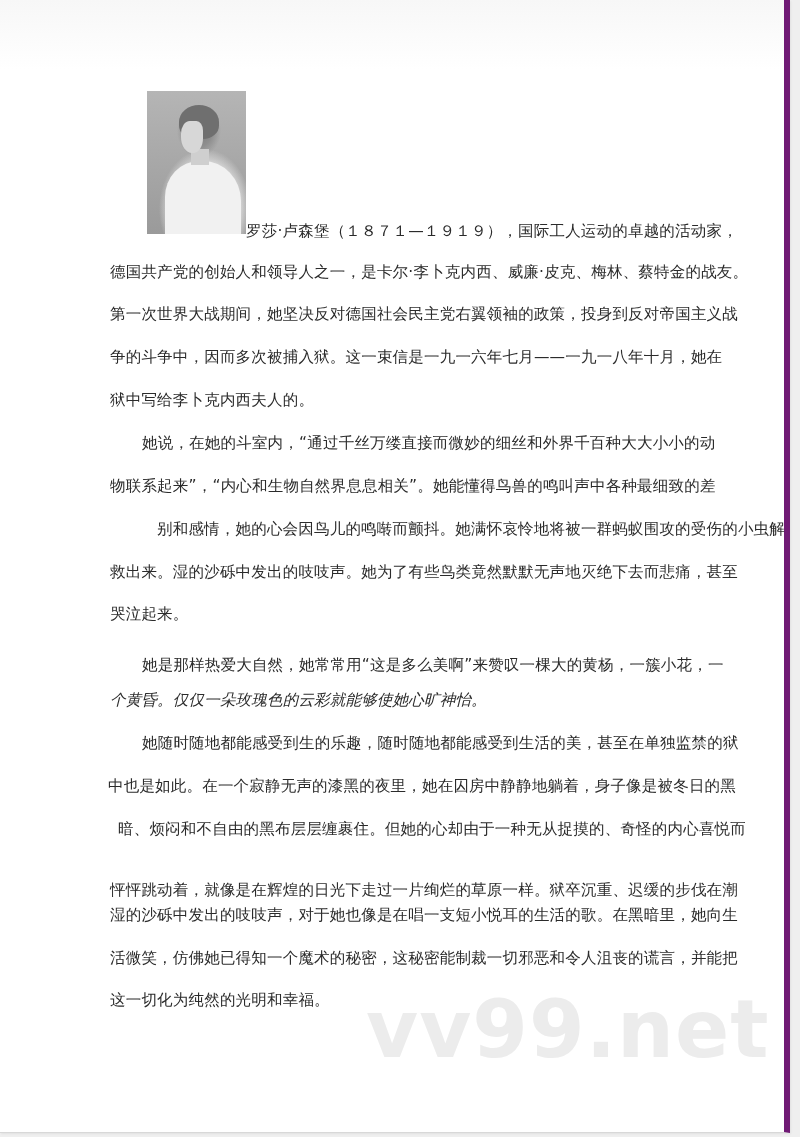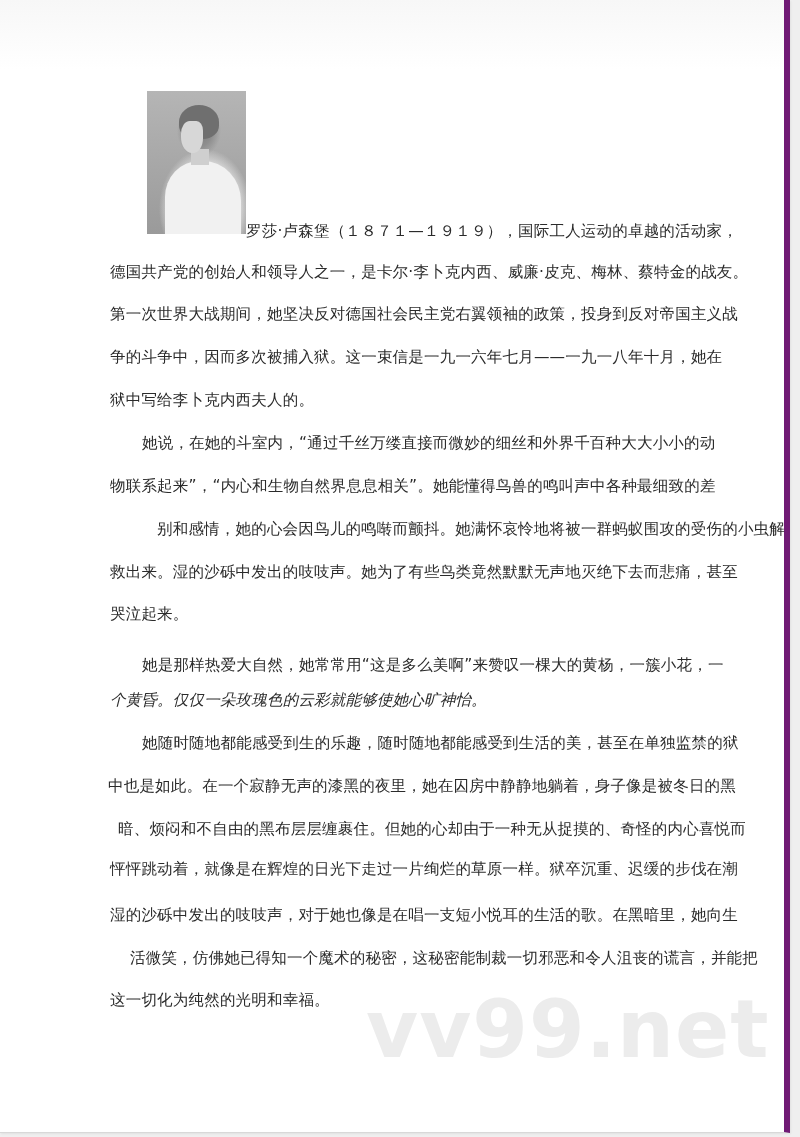--- a/index.html
+++ b/index.html
@@ -122,20 +122,20 @@
       <div class="line text indent" style="position: absolute; top: 422px; left: 110px;">她说，在她的斗室内，“通过千丝万缕直接而微妙的细丝和外界千百种大大小小的动</div>
       <div class="line text" style="position: absolute; top: 465px; left: 110px;">物联系起来”，“内心和生物自然界息息相关”。她能懂得鸟兽的鸣叫声中各种最细致的差</div>
       <div class="line text" style="position: absolute; top: 508px; left: 110px; margin-left: 47px;">别和感情，她的心会因鸟儿的鸣啭而颤抖。她满怀哀怜地将被一群蚂蚁围攻的受伤的小虫解</div>
       <div class="line text" style="position: absolute; top: 551px; left: 110px;">救出来。湿的沙砾中发出的吱吱声。她为了有些鸟类竟然默默无声地灭绝下去而悲痛，甚至</div>
       <div class="line text" style="position: absolute; top: 593px; left: 110px;">哭泣起来。</div>
       <div class="line text indent" style="position: absolute; top: 644px; left: 110px;">她是那样热爱大自然，她常常用“这是多么美啊”来赞叹一棵大的黄杨，一簇小花，一</div>
       <div class="line text" style="position: absolute; top: 679px; left: 110px; font-style: italic;">个黄昏。仅仅一朵玫瑰色的云彩就能够使她心旷神怡。</div>
       <div class="line text indent" style="position: absolute; top: 722px; left: 110px;">她随时随地都能感受到生的乐趣，随时随地都能感受到生活的美，甚至在单独监禁的狱</div>
       <div class="line text" style="position: absolute; top: 765px; left: 108px;">中也是如此。在一个寂静无声的漆黑的夜里，她在囚房中静静地躺着，身子像是被冬日的黑</div>
       <div class="line text" style="position: absolute; top: 808px; left: 118px;">暗、烦闷和不自由的黑布层层缠裹住。但她的心却由于一种无从捉摸的、奇怪的内心喜悦而</div>
-      <div class="line text" style="position: absolute; top: 848px; left: 110px;">怦怦跳动着，就像是在辉煌的日光下走过一片绚烂的草原一样。狱卒沉重、迟缓的步伐在潮</div>
+      <div class="line text" style="position: absolute; top: 869px; left: 110px;">怦怦跳动着，就像是在辉煌的日光下走过一片绚烂的草原一样。狱卒沉重、迟缓的步伐在潮</div>
       <div class="line text" style="position: absolute; top: 894px; left: 110px;">湿的沙砾中发出的吱吱声，对于她也像是在唱一支短小悦耳的生活的歌。在黑暗里，她向生</div>
-      <div class="line text" style="position: absolute; top: 937px; left: 110px; margin-left: 20px;">活微笑，仿佛她已得知一个魔术的秘密，这秘密能制裁一切邪恶和令人沮丧的谎言，并能把</div>
+      <div class="line text" style="position: absolute; top: 937px; left: 110px;">活微笑，仿佛她已得知一个魔术的秘密，这秘密能制裁一切邪恶和令人沮丧的谎言，并能把</div>
       <div class="line text" style="position: absolute; top: 979px; left: 110px;">这一切化为纯然的光明和幸福。</div>
     </div>
 
   <div class="watermark">vv99.net</div>
 </div>
 
 </body></html>

